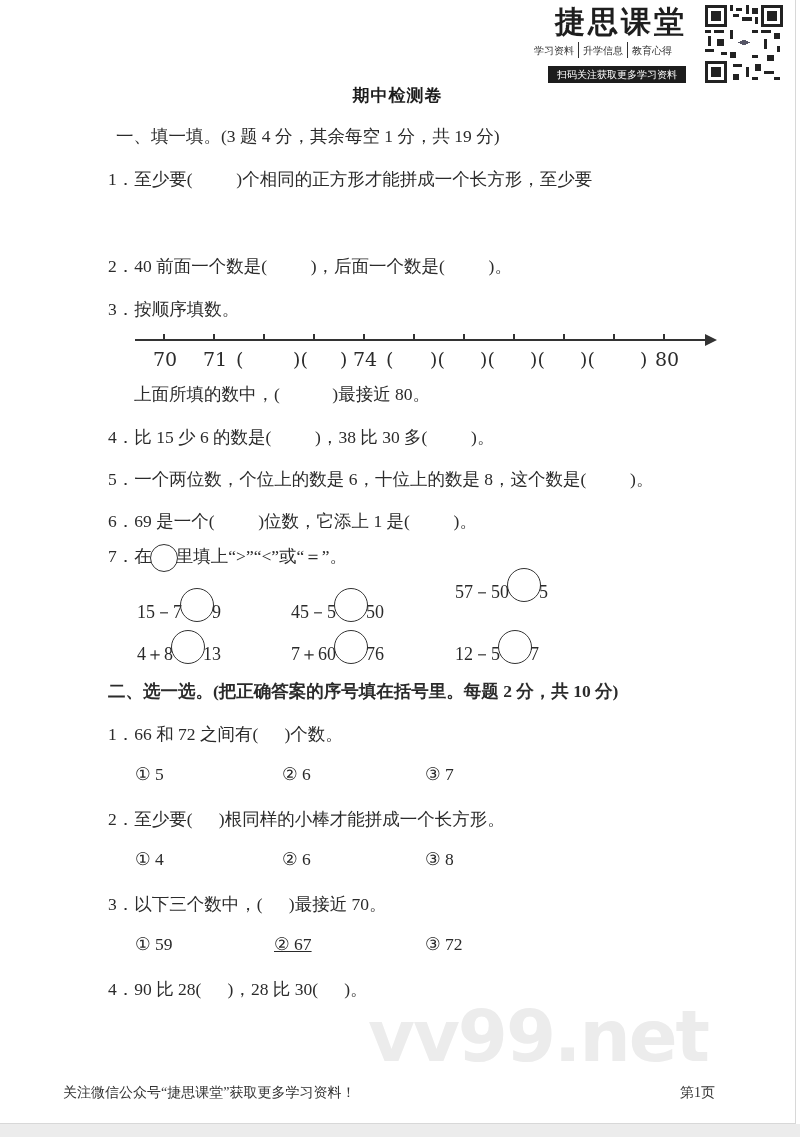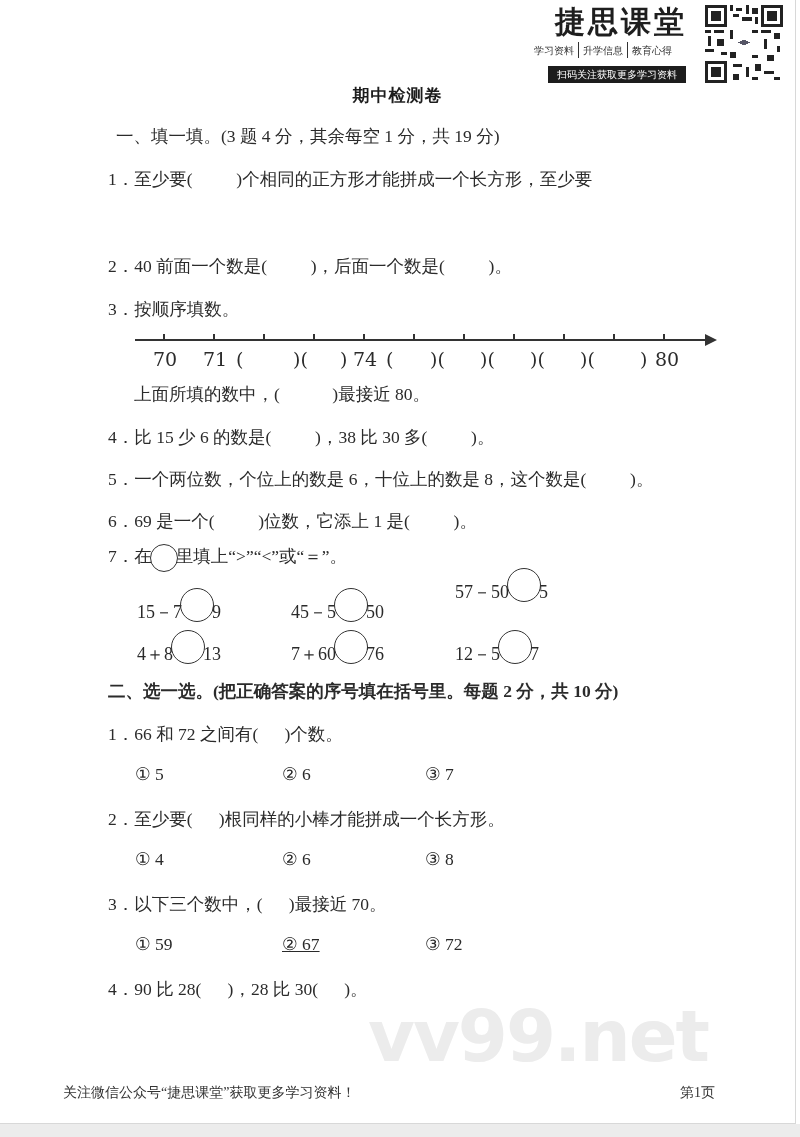--- a/index.html
+++ b/index.html
@@ -204,21 +204,21 @@
   <div class="opt" style="left:282px; top:764px;">② 6</div>
   <div class="opt" style="left:425px; top:764px;">③ 7</div>
 
   <div class="line" style="left:108px; top:807px;">2．至少要(      )根同样的小棒才能拼成一个长方形。</div>
   <div class="opt" style="left:135px; top:849px;">① 4</div>
   <div class="opt" style="left:282px; top:849px;">② 6</div>
   <div class="opt" style="left:425px; top:849px;">③ 8</div>
 
   <div class="line" style="left:108px; top:892px;">3．以下三个数中，(      )最接近 70。</div>
   <div class="opt" style="left:135px; top:934px;">① 59</div>
-  <div class="opt" style="left:282px; top:934px;text-decoration:underline;">② 67</div>
+  <div class="opt" style="left:274px; top:934px;text-decoration:underline;">② 67</div>
   <div class="opt" style="left:425px; top:934px;">③ 72</div>
 
   <div class="line" style="left:108px; top:977px;">4．90 比 28(      )，28 比 30(      )。</div>
 
   <div class="watermark">vv99.net</div>
 
   <div class="footer-left">关注微信公众号“捷思课堂”获取更多学习资料！</div>
   <div class="footer-right">第1页</div>
 </div>
 <div class="bottom-band"></div>

